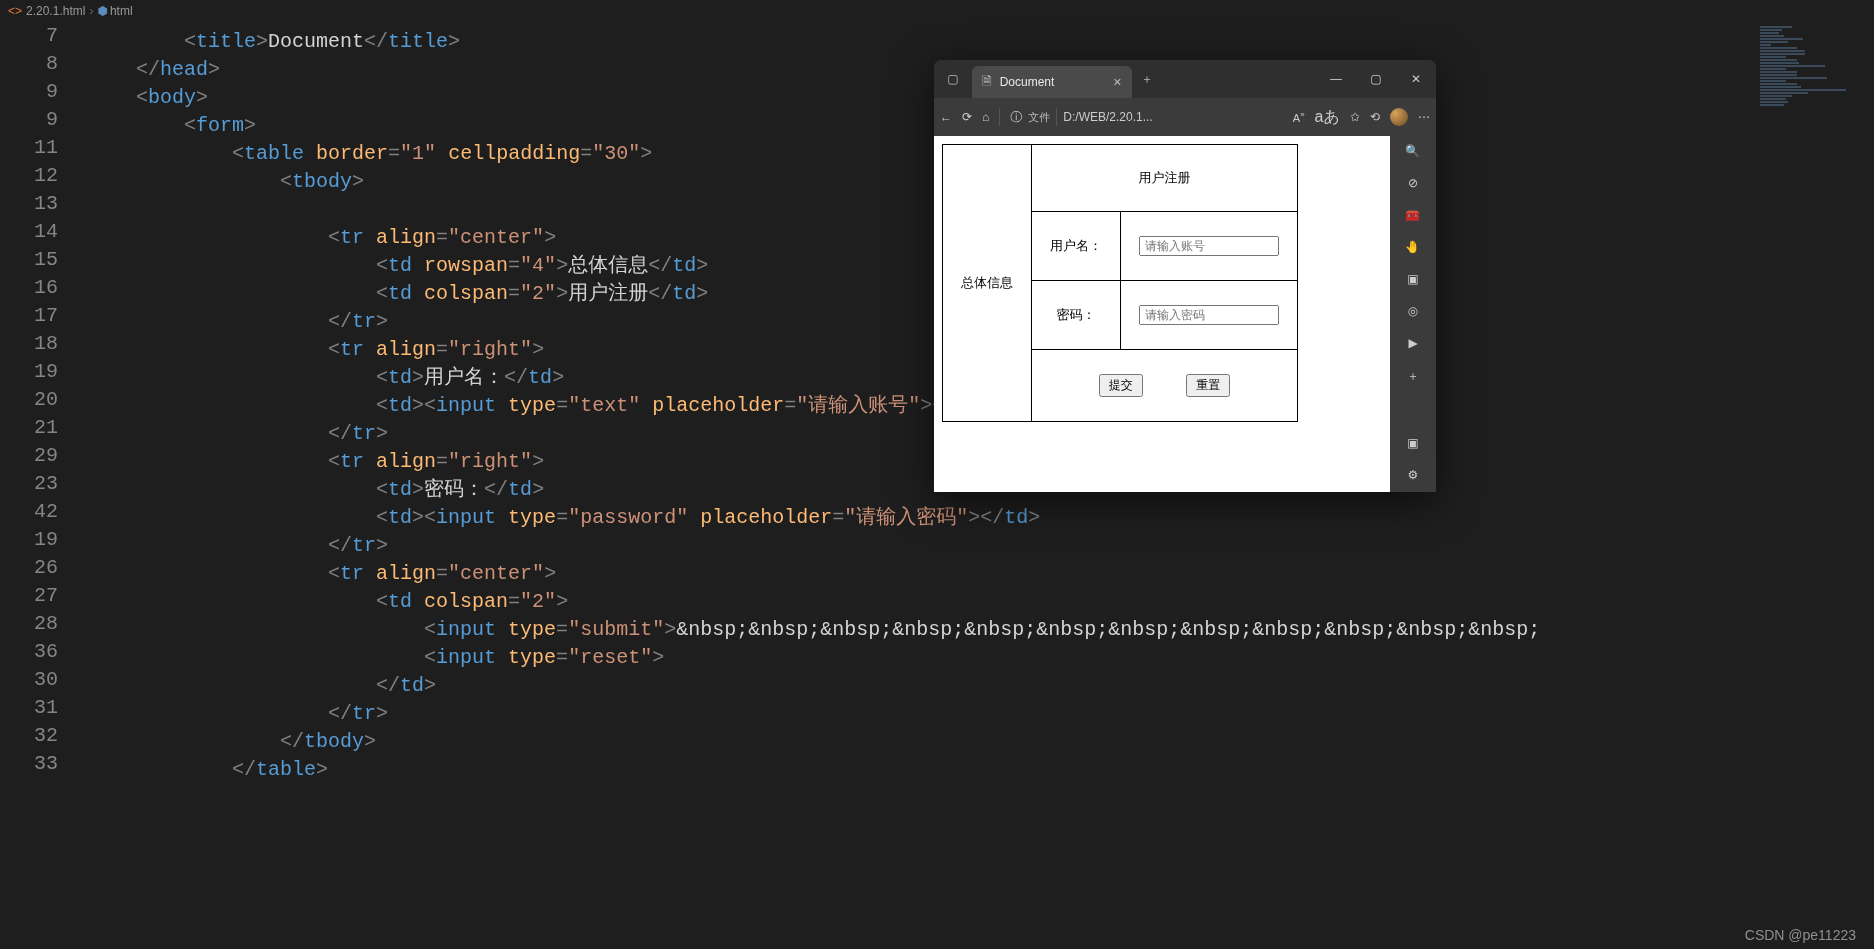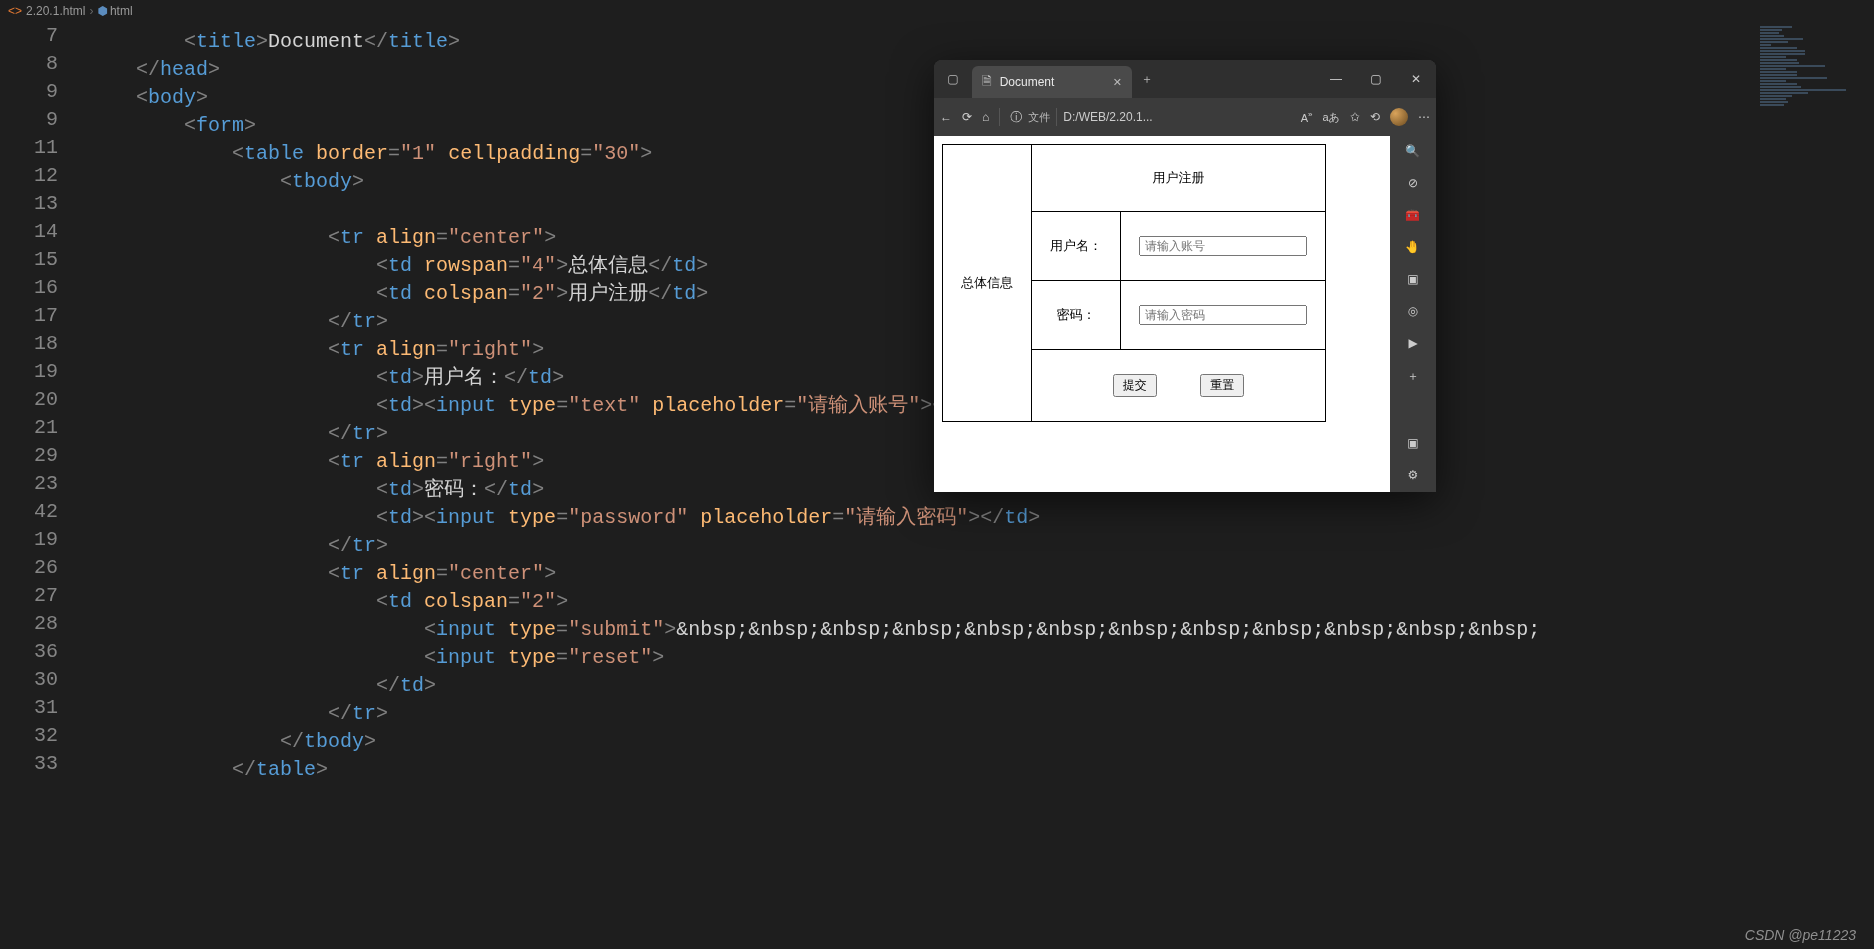--- a/index.html
+++ b/index.html
@@ -160,35 +160,34 @@
 .bw-page {
   flex:1;
   background:#fff;
   padding:8px;
   color:#000;
   font-family: Arial, sans-serif;
 }
 .bw-page table { border-collapse: collapse; background:#fff; }
 .bw-page td { border:1px solid #000; padding: 24px 18px; font-size:13px; text-align:center; }
 .bw-page input[type=text], .bw-page input[type=password] {
-  width: 168px; height:20px; font-size:12px; padding:0 4px;
+  width: 140px; height:20px; font-size:12px; padding:0 4px;
 }
 .bw-page input[type=submit], .bw-page input[type=reset] {
   font-size:12px; padding:1px 8px;
 }
 
 
 .watermark {
   position:absolute;
   right:18px;
   bottom:6px;
   color:#8f8f8f;
   font-family:'Segoe UI',sans-serif;
   font-size:14px;
-  font-style:italic;
 }
 .ic { font-family: 'Segoe UI Symbol', sans-serif; }
 </style>
 </head>
 <body>
 
 <div class="breadcrumb-bar">
   <span class="file-icon">&lt;&gt;</span>
   <span>2.20.1.html</span>
   <span class="breadcrumb-sep">›</span>
@@ -282,21 +281,21 @@
     <span class="ic">⌂</span>
     <div class="sep"></div>
     <div class="bw-url">
       <span class="ic">ⓘ</span>
       <span class="chip">文件</span>
       <div class="sep"></div>
       <span>D:/WEB/2.20.1...</span>
     </div>
     <div class="bw-toolbar-rt">
       <span class="ic" style="font-size:11px">A<sup style="font-size:8px">»</sup></span>
-      <span class="ic" style="font-size:11px">aあ</span>
+      <span class="ic" style="font-size:16px">aあ</span>
       <span class="ic">✩</span>
       <span class="ic">⟲</span>
       <div class="avatar"></div>
       <span class="ic">⋯</span>
     </div>
   </div>
   <div class="bw-content">
     <div class="bw-page">
       <form>
         <table>

